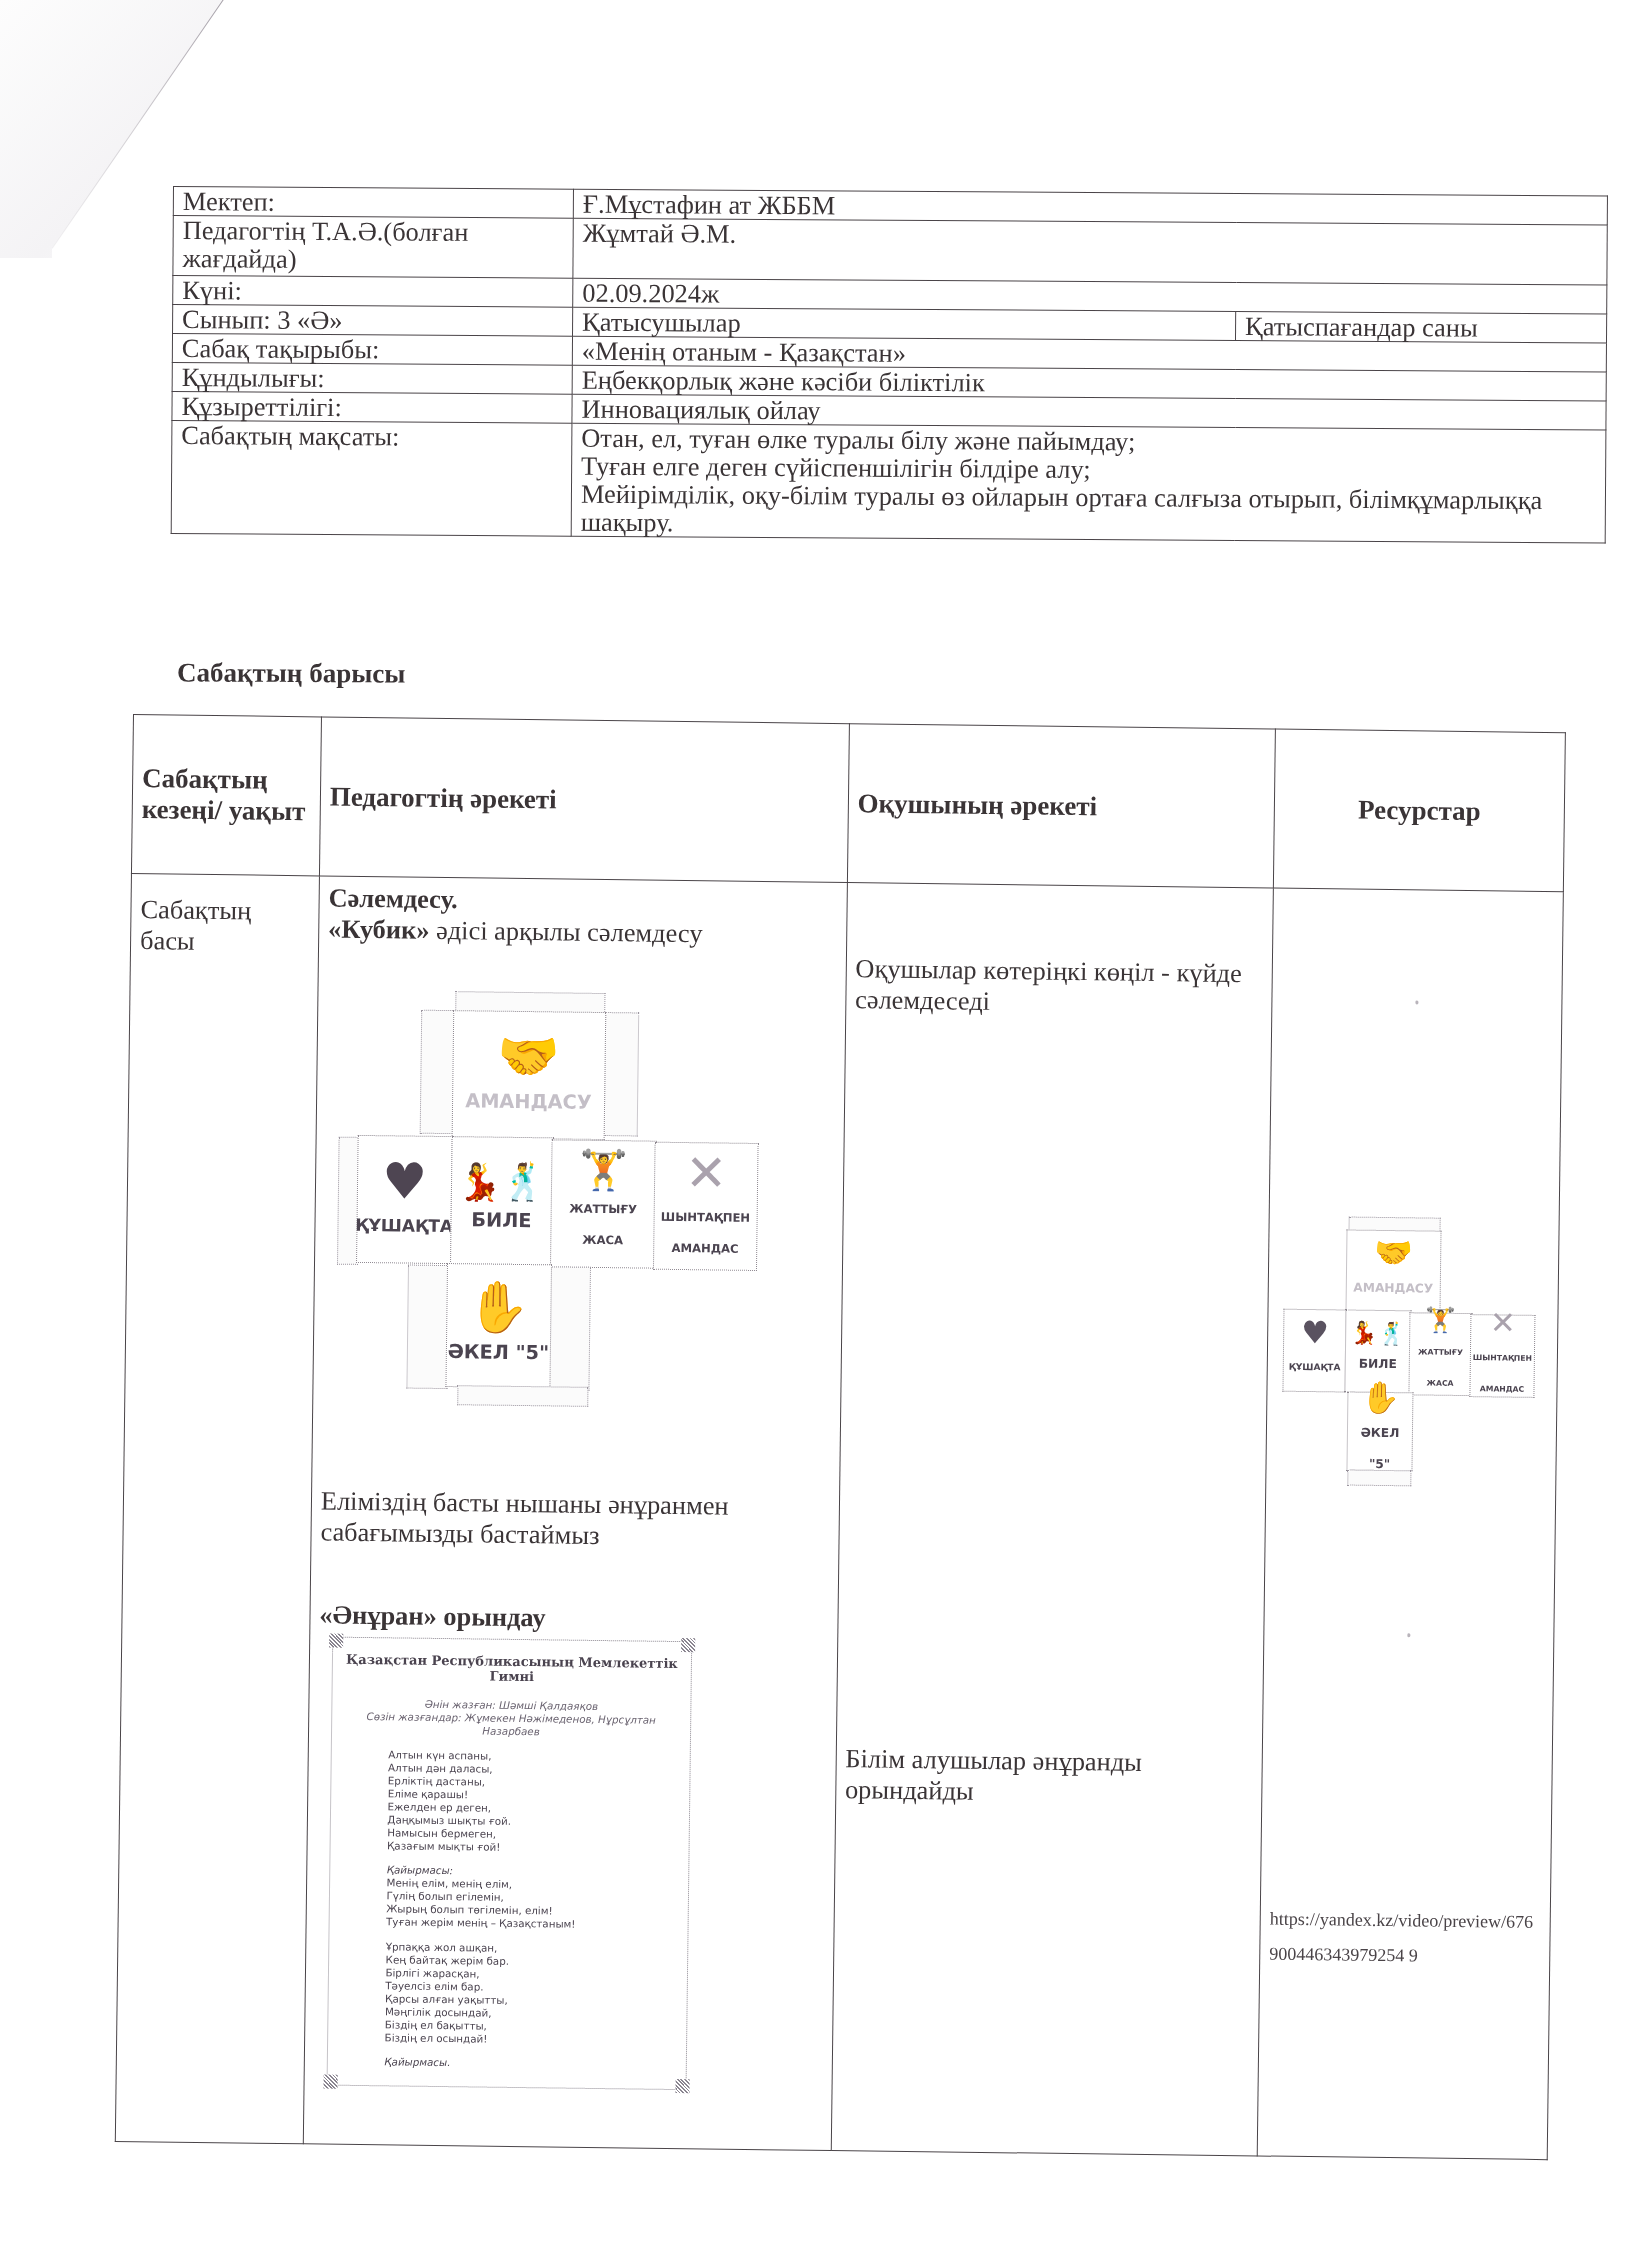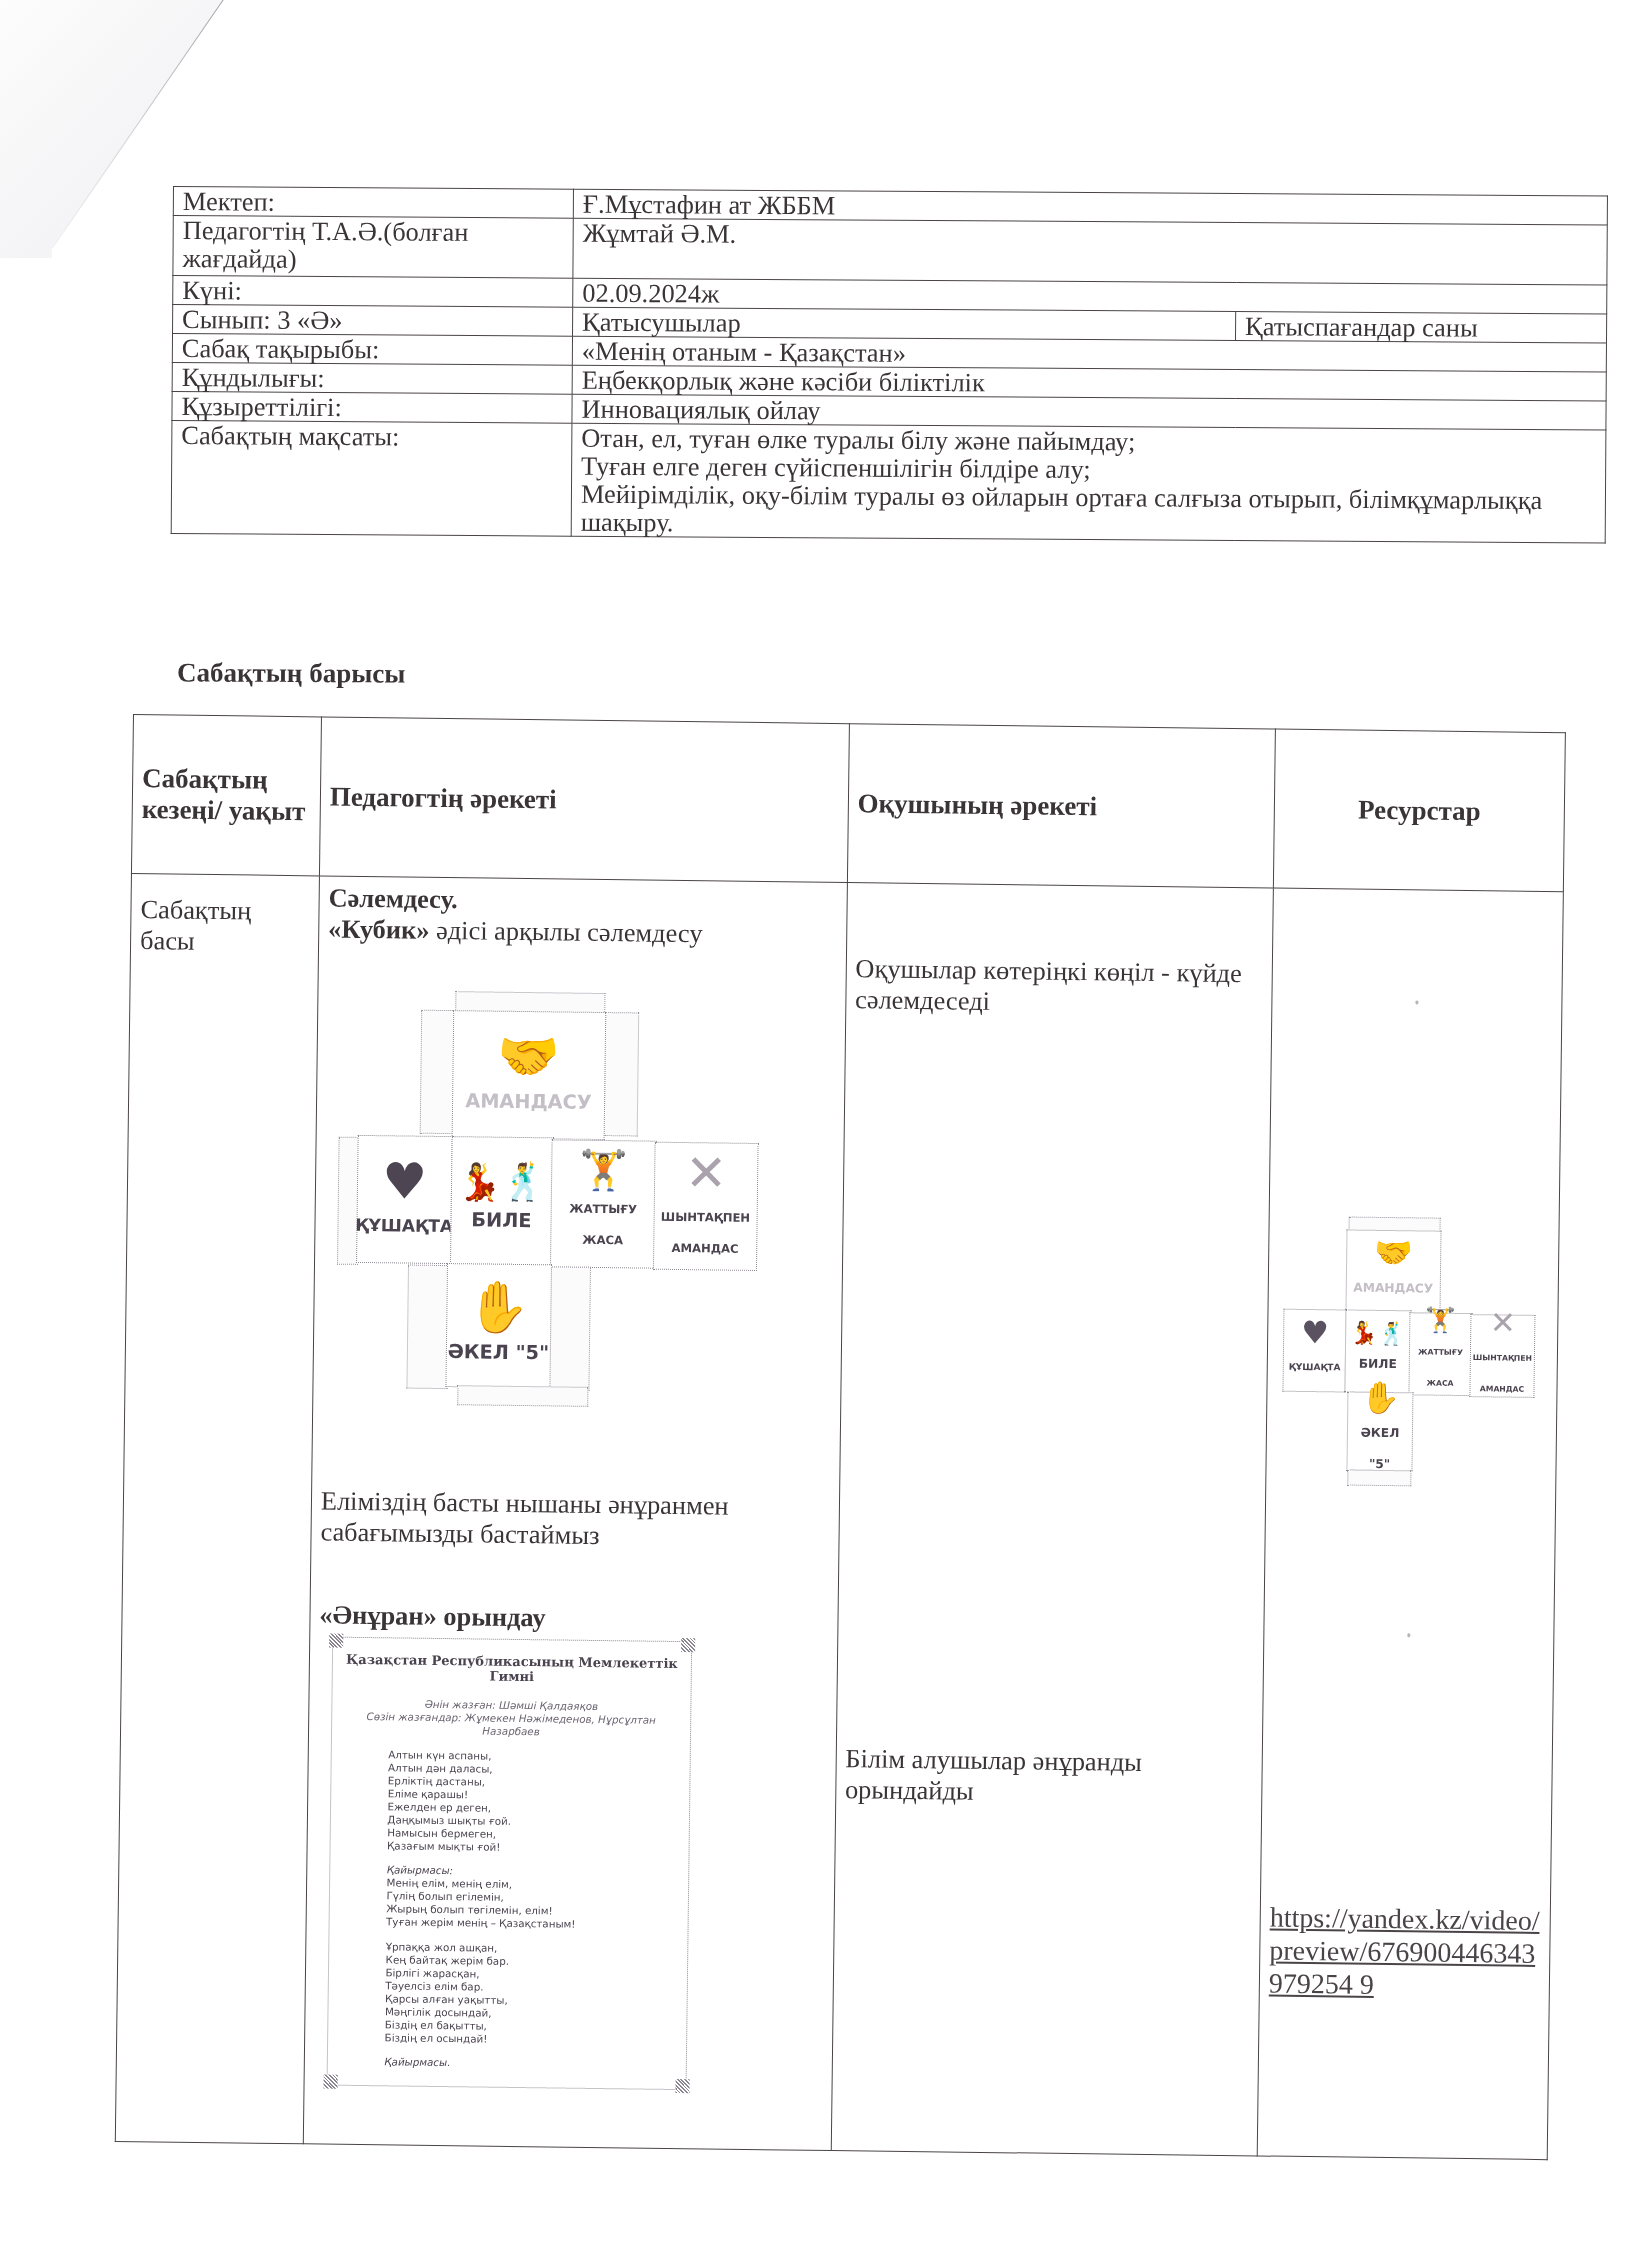--- a/index.html
+++ b/index.html
@@ -71,21 +71,21 @@
     width: 335px; margin: 6.4px 0 0 13px; padding: 14px 11.6px 17px 11.6px;
     border: 1.9px dotted #8c8790; background: #fff; font-family: "DejaVu Sans", sans-serif; color: #4a434f;
     position: relative;
   }
   .anthem .t { font-weight: bold; text-align: center; font-size: 13px; line-height: 15.5px; font-family: "DejaVu Serif", serif; }
   .anthem .auth { text-align: center; font-style: italic; font-size: 10.3px; line-height: 13px; margin-top: 14px; color: #6a6370; }
   .anthem .verse { margin: 11.6px 0 0 45px; font-size: 10.3px; line-height: 13px; }
   .anthem .refrain-lbl { font-style: italic; }
   .anthem .corner { position: absolute; width: 14px; height: 14px; background: repeating-linear-gradient(45deg, #8a8590 0 1.3px, #fff 1.3px 2.6px); }
 
-  .link { color: #4a4448; text-decoration: underline; word-break: break-all; font-size: 28px; line-height: 33px; }
+  .link { color: #4a4448; word-break: break-all; font-size: 18px; line-height: 33px; }
   .dot { display:inline-block; width:3.9px; height:3.9px; border-radius:50%; background:#b9b4bb; }
 </style>
 </head>
 <body>
 
 <div class="fold"></div>
 <div class="fold-edge"></div>
 
 <table class="info">
   <tbody>

